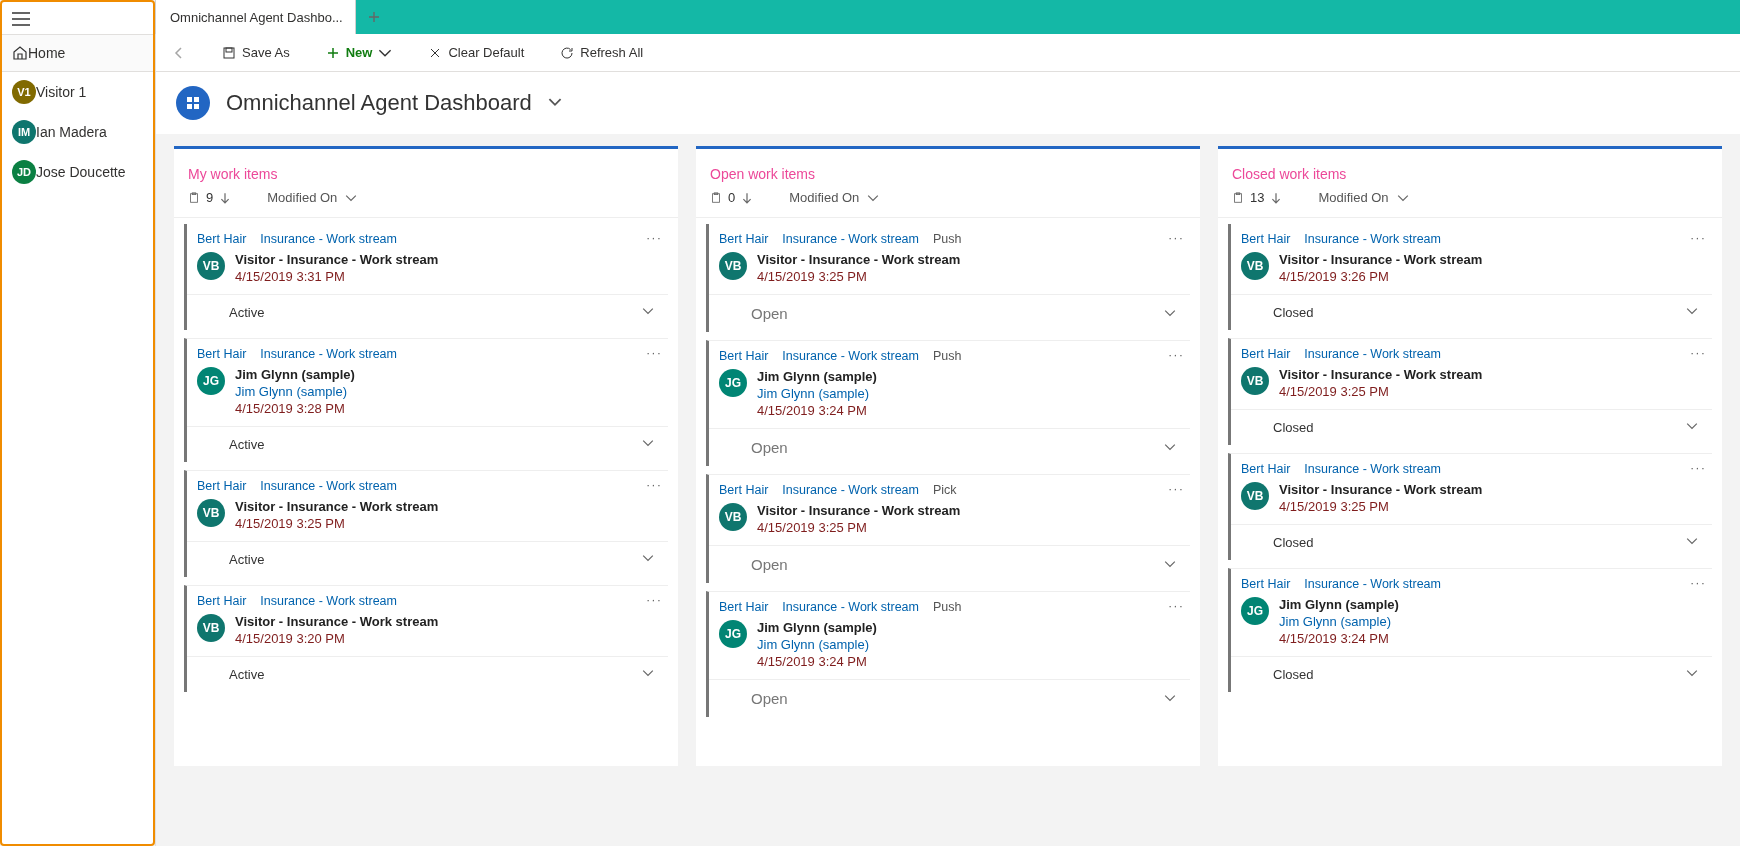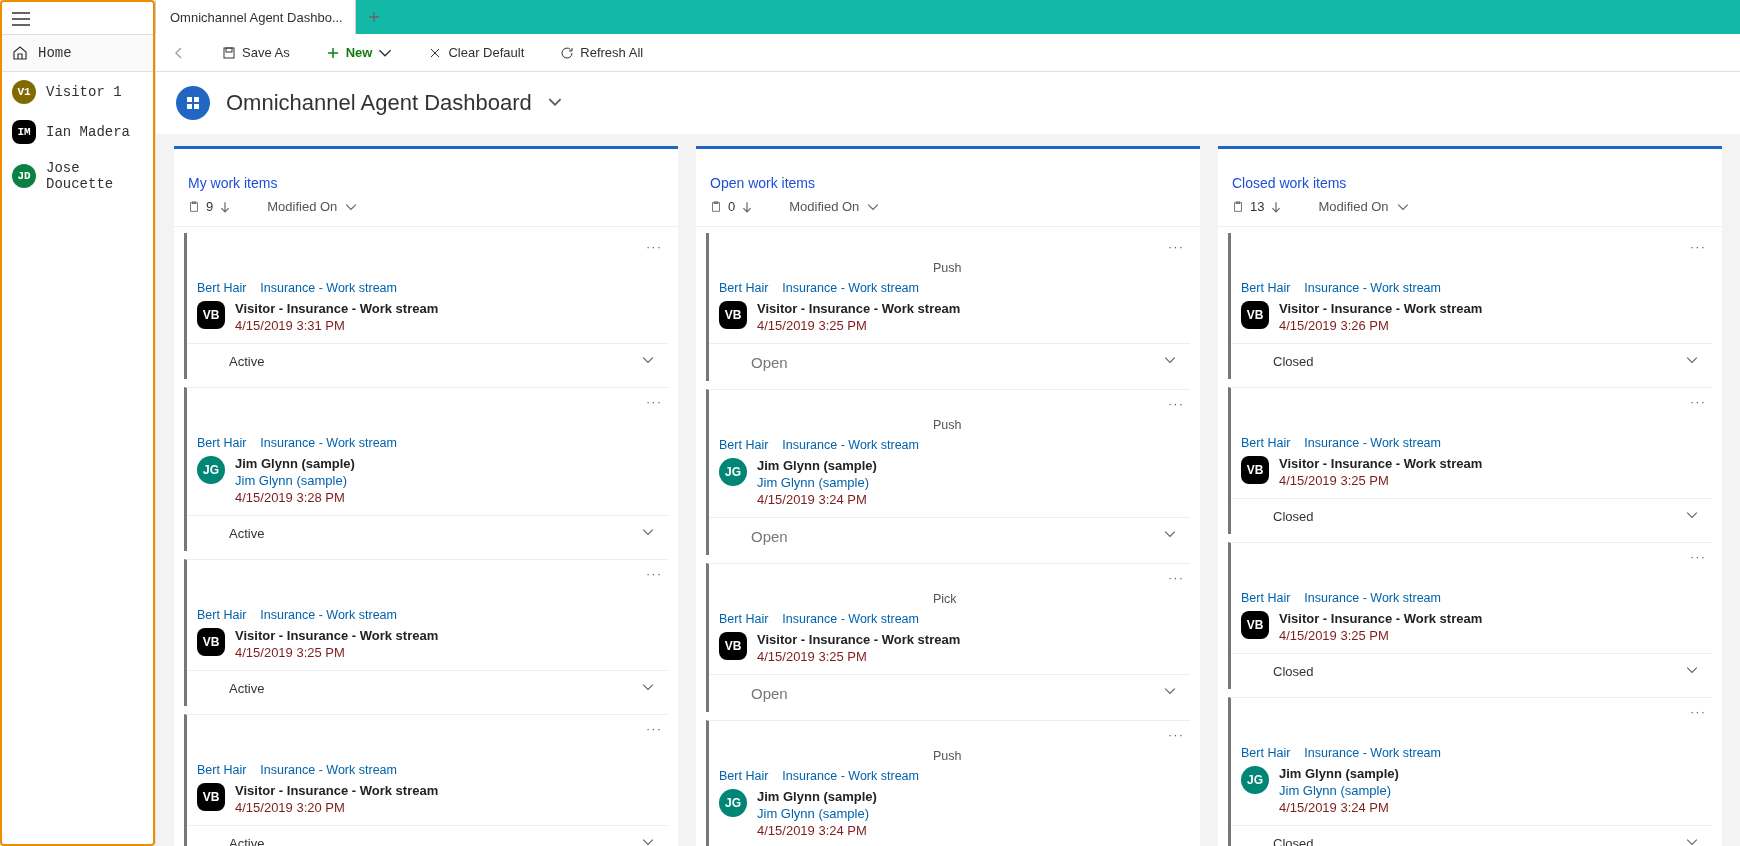--- a/index.html
+++ b/index.html
@@ -28,40 +28,38 @@
       align-items: center;
       padding: 4px 10px 8px;
       cursor: pointer;
     }
     .sidebar-hamburger svg { width: 18px; height: 14px; }
     .sidebar-item {
       display: flex;
       align-items: center;
       padding: 8px 10px;
       cursor: pointer;
-      gap: 10px;
       font-size: 14px;
       color: #323130;
-      font-family: Liberation Mono, monospace;
     }
     .sidebar-item.home {
       border-top: 1px solid #e1dfdd;
       border-bottom: 1px solid #e1dfdd;
       background: #fafafa;
       padding: 10px;
     }
     .sidebar-item.home svg { width: 16px; height: 16px; }
     .avatar-circle {
       width: 24px; height: 24px; border-radius: 50%;
       display: inline-flex; align-items: center; justify-content: center;
       color: #fff; font-size: 11px; font-weight: 600;
       flex-shrink: 0;
     }
     .bg-olive   { background:#816a00; }
-    .bg-green   { background:#000000;border-radius:8px; }
+    .bg-green   { background:#0f766e; }
     .bg-green2  { background:#0b8043;text-align:right; }
     .bg-teal    { background:#018574; }
 
     
     .main { flex:1; display:flex; flex-direction:column; min-width:0; }
     .tabstrip {
       height: 34px;
       background:#14b8a6;
       display:flex;
       align-items:stretch;
@@ -111,22 +109,22 @@
     }
     .columns { display:flex; gap:18px; }
     .col {
       flex:1;
       background:#fff;
       border-top:3px solid #2266c3;
       display:flex; flex-direction:column;
       min-height:620px;
     }
     .col-header {
-      padding:26px 14px 4px;
-      color:#1d4ed8; font-size:14px; font-weight:400;
+      padding:17px 14px 4px;
+      color:#ec4899; font-size:14px; font-weight:400;
     }
     .col-sub {
       display:flex; align-items:center; gap:10px;
       padding:4px 14px 12px;
       color:#555; font-size:13px;
       border-bottom:1px solid #eee;
     }
     .col-sub .count { display:flex; align-items:center; gap:6px; color:#333; }
     .col-sub .sort { display:flex; align-items:center; gap:8px; margin-left:26px; cursor:pointer; }
     .col-sub svg { width:12px; height:12px; }
@@ -135,35 +133,35 @@
     .card {
       border-left:3px solid #777;
       padding:8px 8px 0 10px;
       position:relative;
     }
     .card + .card { border-top:1px solid #eee; }
     .card-top {
       display:flex; gap:14px; align-items:center;
       font-size:12.5px;
     }
-    .card-top a { color:#0062ad; text-decoration:none;margin-top:40px; }
+    .card-top a { color:#0062ad; text-decoration:none; }
     .card-top .tag { color:#555; }
     .card-more {
       position:absolute; top:6px; right:6px; cursor:pointer; color:#666;
       letter-spacing:1px;
     }
     .card-body { display:flex; gap:10px; padding:6px 0 4px; }
     .card-body .avatar-circle { width:28px; height:28px; font-size:12px; }
     .card-lines { display:flex; flex-direction:column; gap:2px; font-size:13px; }
     .card-lines .title { font-weight:600; color:#222; }
     .card-lines .link  { color:#0062ad; }
     .card-lines .stamp { color:#7f1d1d; }
 
     .card-status {
-      display:flex; justify-content:space-between; align-items:flex-start;
+      display:flex; justify-content:space-between; align-items:flex-end;
       margin:6px -8px 0 -10px;
       padding:10px 14px 10px 42px;
       border-top:1px solid #eee;
     }
     .card-status.open .label { color:#777; font-size:15px; }
     .card-status .label { color:#333; font-size:13px; }
     .card-status .expand { color:#666; cursor:pointer; }
     .card-status .expand svg { width:12px; height:12px; }
   </style>
 </head>

